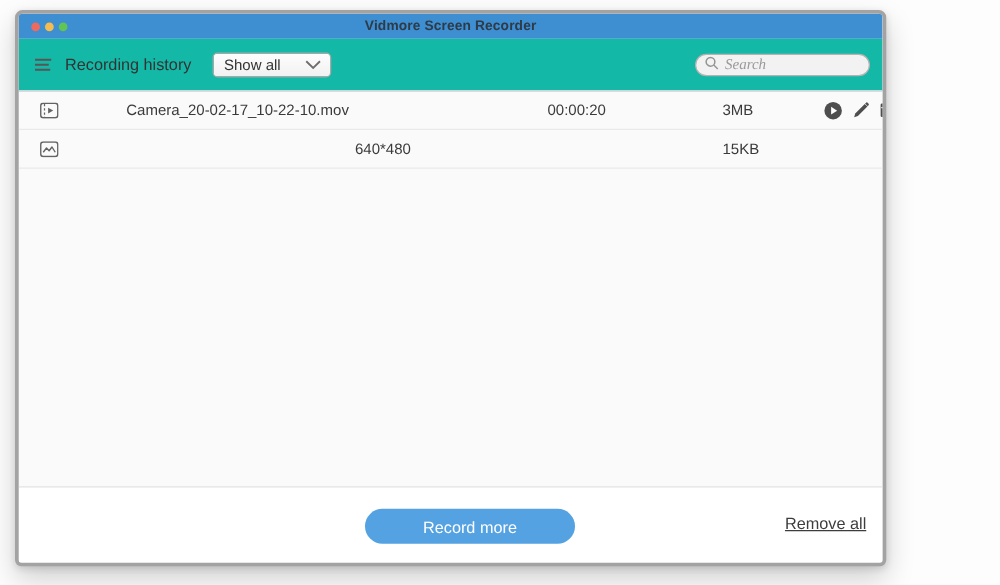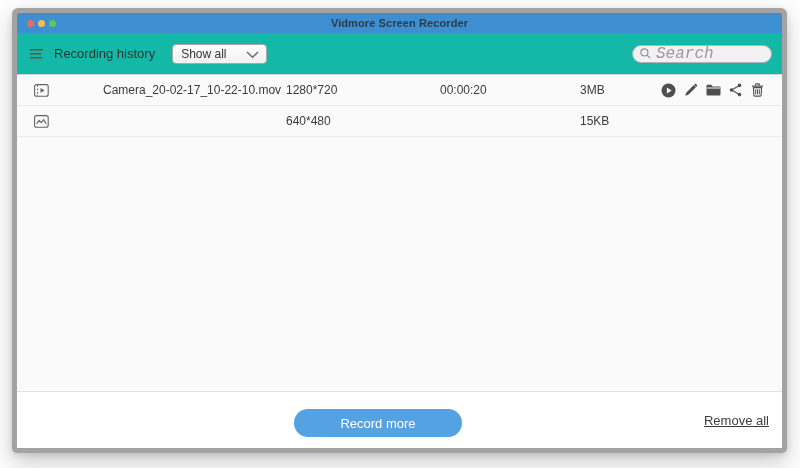--- a/index.html
+++ b/index.html
@@ -6,23 +6,23 @@
   html, body { width: 800px; height: 468px; }
   body {
     font-family: "Liberation Sans", "DejaVu Sans", sans-serif;
     background: #fdfdfd;
     position: relative;
     overflow: hidden;
   }
   .window {
     position: absolute;
     left: 12px; top: 8px;
-    width: 775px; height: 445px;
+    width: 697px; height: 445px;
     background: #fafafa;
-    border: 5px solid #a3a3a3;
+    border: 3px solid #a3a3a3;
     border-radius: 6px 6px 5px 5px;
     box-shadow: 0 10px 22px rgba(0,0,0,0.18), 0 2px 6px rgba(0,0,0,0.12);
     overflow: hidden;
   }
   
   .titlebar {
     position: relative;
     height: 20px;
     background: #3e8ed2;
     display: flex;
@@ -80,22 +80,22 @@
     width: 140px; height: 18px;
     border: 1px solid #b3b3b3;
     border-radius: 9px;
     background: #f2f2f2;
     display: flex;
     align-items: center;
     padding: 0 8px 0 7px;
   }
   .searchbox input {
     border: none; outline: none; background: transparent;
-    font-family: Liberation Mono, monospace;
-    font-size: 16px;
+    font-family: Liberation Serif, serif;
+    font-size: 12px;
     font-style: italic;
     color: #555;
     width: 100%;
     margin-left: 5px;
   }
   .searchbox input::placeholder { color: #9a9a9a; font-style: italic; }
   
   .list { background: #fafafa; height: 316px; }
   .row {
     position: relative;
@@ -187,21 +187,20 @@
 
     <div class="row">
       <span class="cell c-fileicon">
         <svg width="15" height="13" viewBox="0 0 15 13">
           <rect x="0.6" y="0.6" width="13.6" height="11.6" rx="2" fill="none" stroke="#636363" stroke-width="1.1"></rect>
           <line x1="3.6" y1="1.2" x2="3.6" y2="12" stroke="#636363" stroke-width="1" stroke-dasharray="1.8,1.6"></line>
           <path d="M6.5 4.1 L10.6 6.4 L6.5 8.7 Z" fill="#636363"></path>
         </svg>
       </span>
       <span class="cell c-name">Camera_20-02-17_10-22-10.mov</span>
-      <span class="cell c-res">1280*720</span>
       <span class="cell c-dur">00:00:20</span>
       <span class="cell c-size">3MB</span>
       <span class="cell c-actions">
         <span class="act">
           <svg width="15" height="15" viewBox="0 0 15 15">
             <circle cx="7.5" cy="7.5" r="7" fill="#4e4e4e"></circle>
             <path d="M5.9 4.4 L10.7 7.5 L5.9 10.6 Z" fill="#ffffff"></path>
           </svg>
         </span>
         <span class="act">

